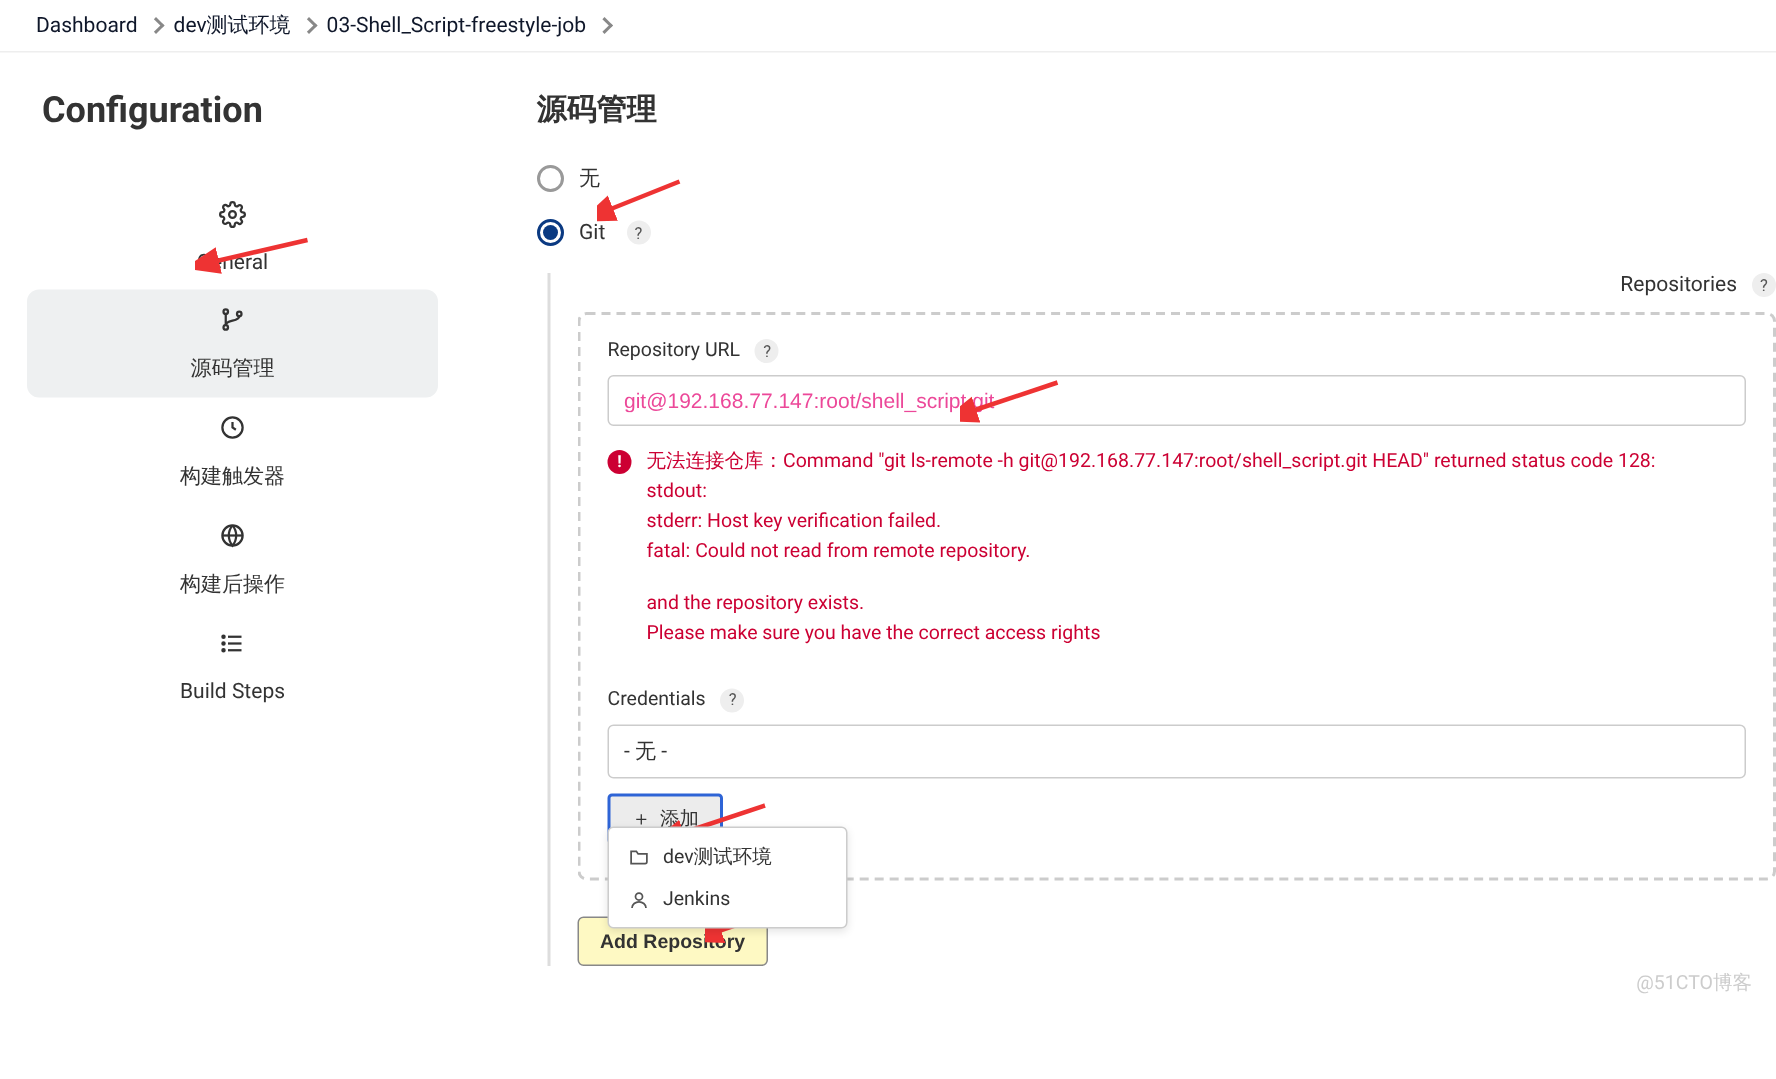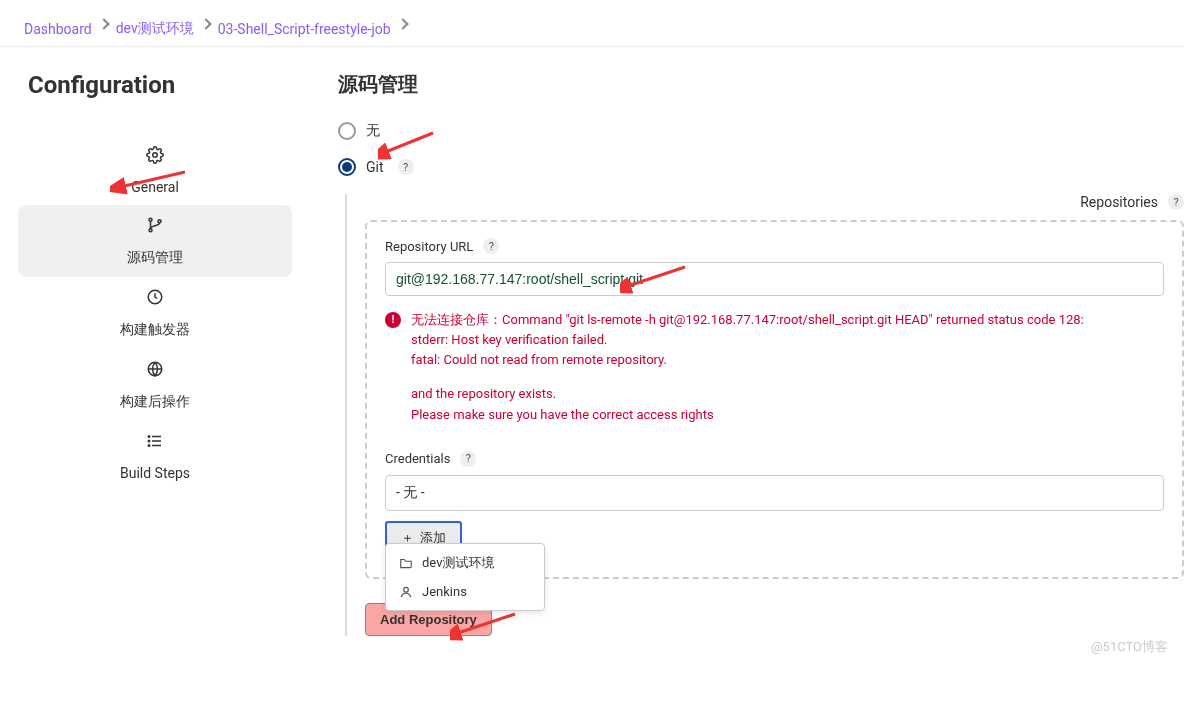--- a/index.html
+++ b/index.html
@@ -1,45 +1,45 @@
 <!DOCTYPE html>
 <html><head>
 <meta charset="utf-8">
 <style>
   * { box-sizing: border-box; margin: 0; padding: 0; }
   body { font-family: -apple-system, BlinkMacSystemFont, "Segoe UI", Roboto, sans-serif; font-size: 14px; color: #333; background: #fff; width:1184px; }
   .breadcrumb { display:flex; align-items:center; padding:8px 24px; border-bottom:1px solid #eee; font-size:14px; color:#333; }
-  .breadcrumb a { color:#8b5cf6; text-decoration:none;margin-top:12px; }
+  .breadcrumb a { color:#0f172a; text-decoration:none; }
   .breadcrumb .sep { margin:0 8px; color:#888; }
-  .layout { display:flex; }
+  .layout { display:flex;gap:20px; }
   .sidebar { width:310px; padding:24px 18px; }
   .sidebar h1 { font-size:24px; font-weight:700; margin-bottom:36px; padding-left:10px; }
   .side-item { display:flex; align-items:center; gap:14px; padding:10px 16px; border-radius:8px; cursor:pointer; font-size:14px; color:#333;flex-direction:column; }
   .side-item.active { background:#eef0f1; font-weight:500; }
   .side-item .icon { width:20px; height:20px; display:inline-flex; align-items:center; justify-content:center; color:#333; }
   .main { flex:1; padding:24px 0 24px 28px; position:relative; }
   .section-title { font-size:20px; font-weight:700; margin-bottom:24px; }
   .radio-row { display:flex; align-items:center; gap:10px; margin-bottom:18px; font-size:14px; }
   .radio { width:18px; height:18px; border:2px solid #999; border-radius:50%; display:inline-flex; align-items:center; justify-content:center; }
   .radio.checked { border-color:#0b3a82; }
   .radio.checked::after { content:""; width:10px; height:10px; border-radius:50%; background:#0b3a82; display:block; }
   .help { width:16px; height:16px; border-radius:50%; background:#eee; color:#555; display:inline-flex; align-items:center; justify-content:center; font-size:11px; margin-left:4px; cursor:pointer; }
   .section-body { border-left:2px solid #ddd; margin-left:7px; padding-left:18px; margin-top:10px; }
   .sub-label { font-size:14px; margin:8px 0 10px; display:flex; align-items:center; gap:6px;justify-content:flex-end; }
   .dashed-box { border:2px dashed #ccc; border-radius:6px; padding:16px 18px 22px; margin-top:6px; }
-  .field-label { font-size:13px; color:#333; display:flex; align-items:center; gap:6px; margin-bottom:8px; }
-  .text-input { width:100%; border:1px solid #ccc; border-radius:4px; padding:8px 10px; font-size:14px; color:#14532d; }
+  .field-label { font-size:13px; color:#333; display:flex; gap:6px; margin-bottom:8px; }
+  .text-input { width:100%; border:1px solid #ccc; border-radius:4px; padding:8px 10px; font-size:14px; color:#ec4899; }
   .error-block { display:flex; gap:10px; margin-top:14px; color:#cc0033; font-size:13px; line-height:1.55; align-items:flex-start; }
   .error-icon { width:16px; height:16px; border-radius:50%; background:#cc0033; color:#fff; display:inline-flex; align-items:center; justify-content:center; font-size:11px; font-weight:bold; flex-shrink:0; margin-top:2px; }
   .select { width:100%; border:1px solid #ccc; border-radius:4px; padding:8px 10px; font-size:14px; color:#333; background:#fff; }
   .add-btn { position:relative; display:inline-flex; align-items:center; justify-content:center; gap:6px; border:2px solid #2e64d6; background:#ececec; color:#333; padding:6px 14px; border-radius:3px; font-size:13px; margin-top:10px; cursor:pointer; }
   .dropdown-menu { position:absolute; left:0; top:32px; border:1px solid #ccc; border-radius:4px; background:#fff; box-shadow:0 2px 6px rgba(0,0,0,0.1); min-width:160px; padding:4px 0; z-index:10; }
   .dropdown-menu .item { display:flex; align-items:center; gap:8px; padding:6px 12px; font-size:13px; color:#333; cursor:pointer; }
   .dropdown-menu .item .mi-icon { width:16px; height:16px; display:inline-flex; align-items:center; justify-content:center; color:#555; }
-  .add-repo-btn { display:inline-block; border:1px solid #888; background:#fca5a5; color:#333; padding:8px 14px; border-radius:4px; font-size:13px; font-weight:600; margin-top:24px; cursor:pointer; }
+  .add-repo-btn { display:inline-block; border:1px solid #888; background:#fef9c3; color:#333; padding:8px 14px; border-radius:4px; font-size:13px; font-weight:600; margin-top:24px; cursor:pointer; }
   .red-arrow { position:absolute; pointer-events:none; z-index:5; }
   .watermark { position:absolute; right:16px; bottom:4px; color:#ccc; font-size:13px; pointer-events:none; }
   .chevron { display:inline-block; border-style:solid; border-width:0 2px 2px 0; padding:3px; transform:rotate(-45deg); border-color:#888; }
   .credentials-block { margin-top:26px; }
 </style>
 </head>
 <body>
 
 <div class="breadcrumb">
   <a href="#">Dashboard</a>
@@ -138,20 +138,21 @@
         <div class="field-label">
           <span>Repository URL</span>
           <span class="help">?</span>
         </div>
         <input class="text-input" type="text" value="git@192.168.77.147:root/shell_script.git" style="">
 
         <div class="error-block">
           <span class="error-icon">!</span>
           <div>
             <div>无法连接仓库：Command "git ls-remote -h git@192.168.77.147:root/shell_script.git HEAD" returned status code 128:</div>
+            <div>stdout:</div>
             <div>stderr: Host key verification failed.</div>
             <div>fatal: Could not read from remote repository.</div>
             <div style="height:14px"></div>
             <div>and the repository exists.</div>
             <div>Please make sure you have the correct access rights</div>
           </div>
         </div>
 
         <div class="credentials-block">
           <div class="field-label">

